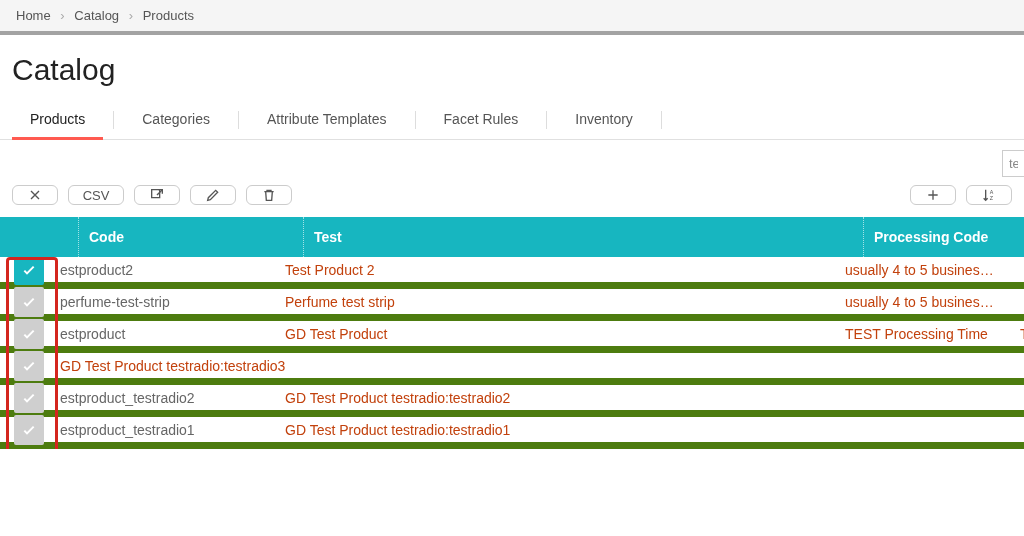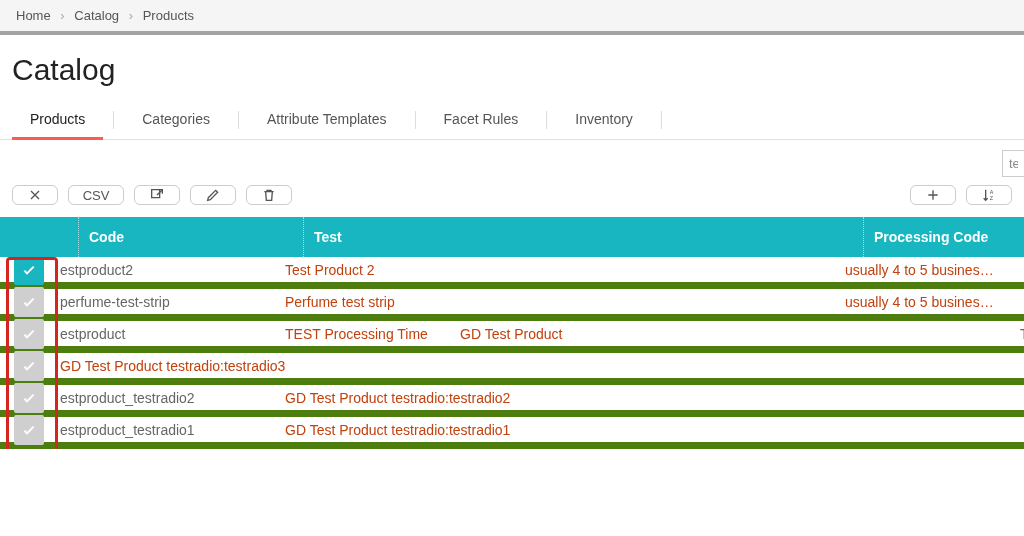--- a/index.html
+++ b/index.html
@@ -146,22 +146,22 @@
 
   <div class="row">
     <div class="col-check">
         <div class="chk">
           <svg viewBox="0 0 24 24">
             <path d="M5 13l4 4 10-10"></path>
           </svg>
         </div>
       </div>
     <div class="cell code col-code">estproduct</div>
+    <div class="cell col-name">GD Test Product</div>
     <div class="cell col-proc">TEST Processing Time</div>
-    <div class="cell col-name">GD Test Product</div>
     <div class="cell col-last">T</div>
   </div>
 
   <div class="row">
     <div class="col-check">
         <div class="chk">
           <svg viewBox="0 0 24 24">
             <path d="M5 13l4 4 10-10"></path>
           </svg>
         </div>

